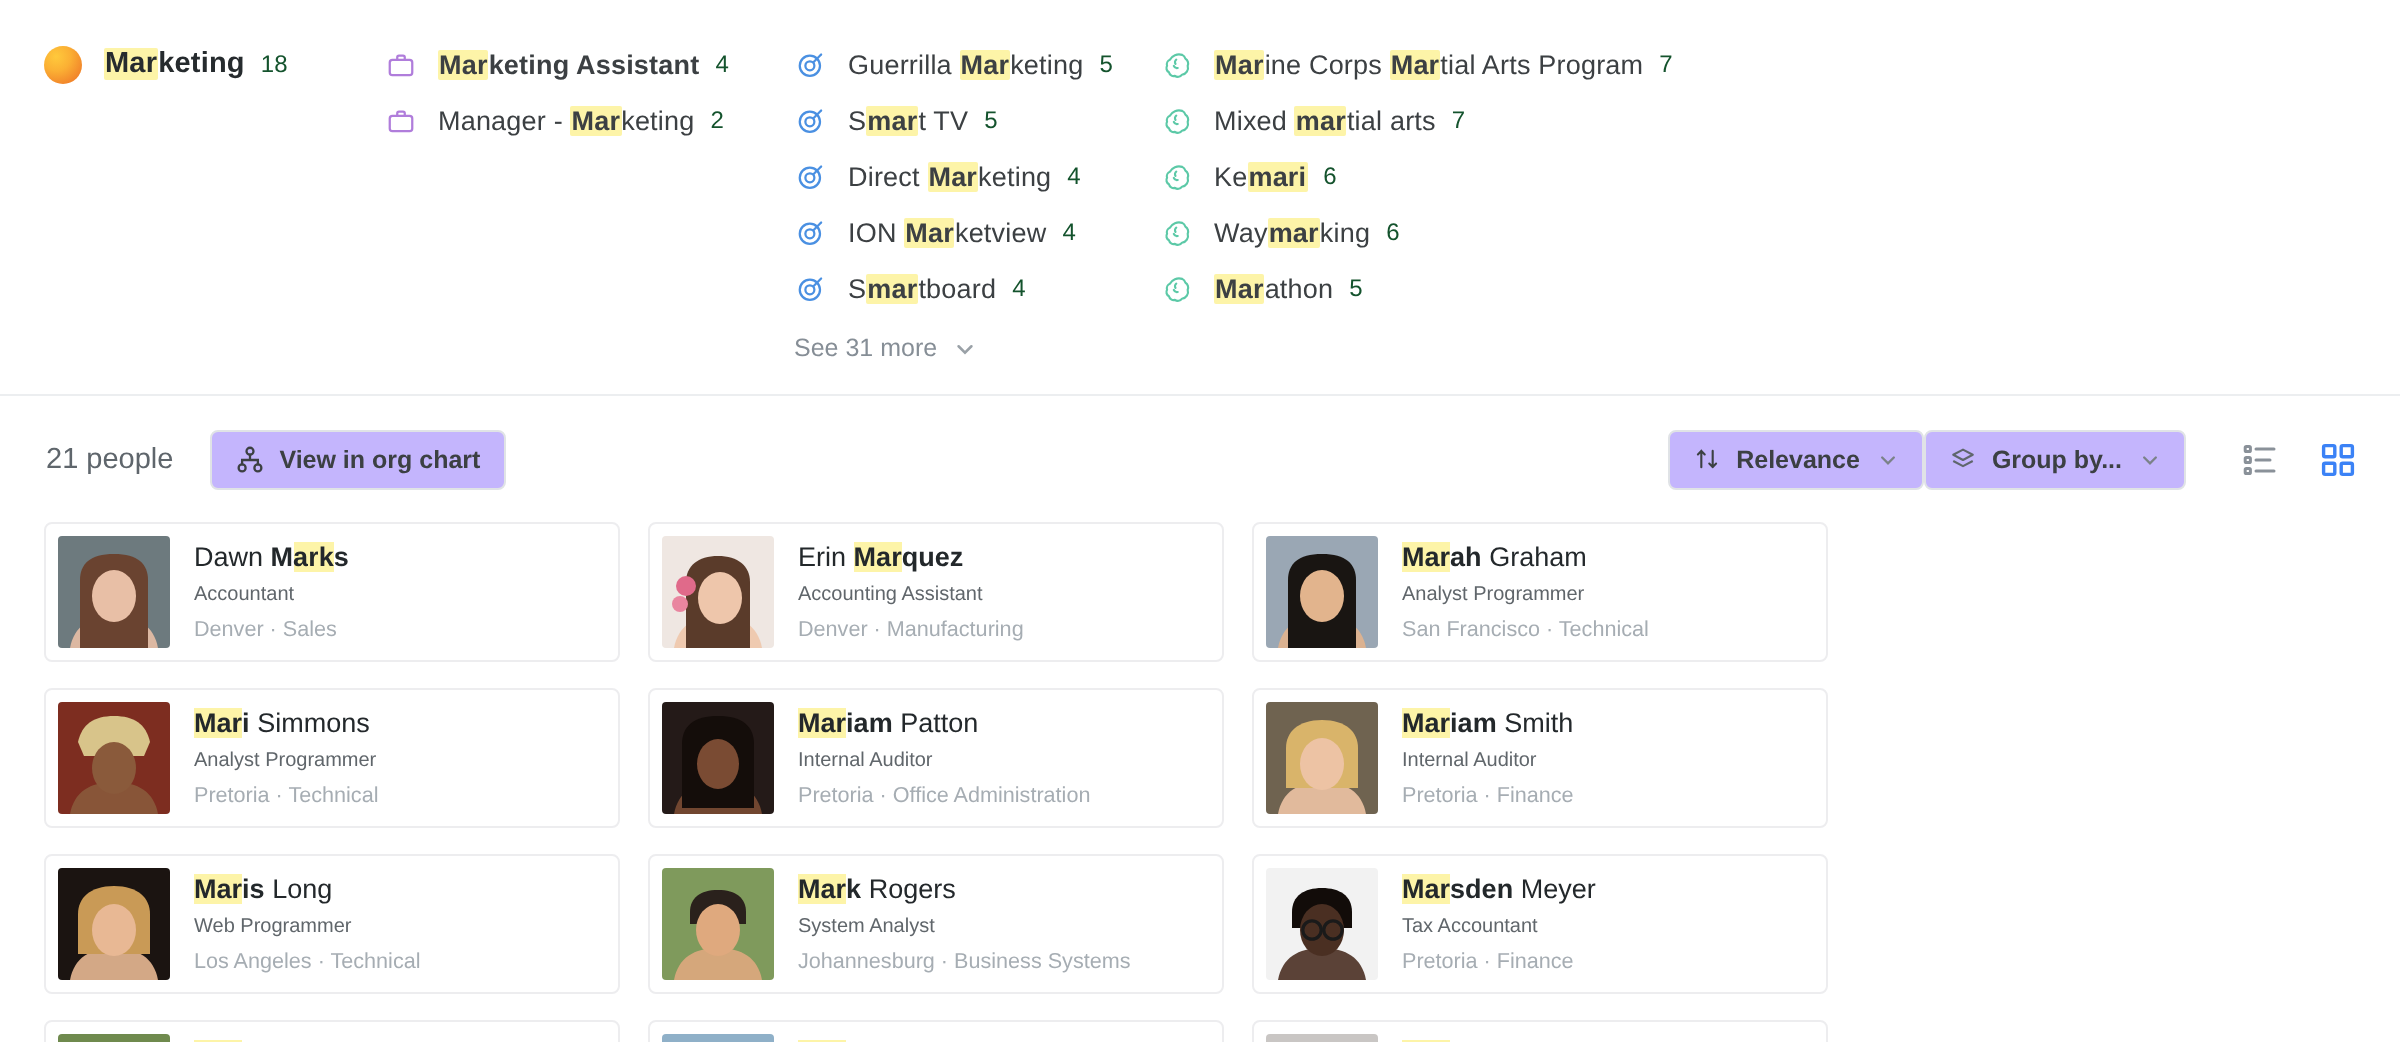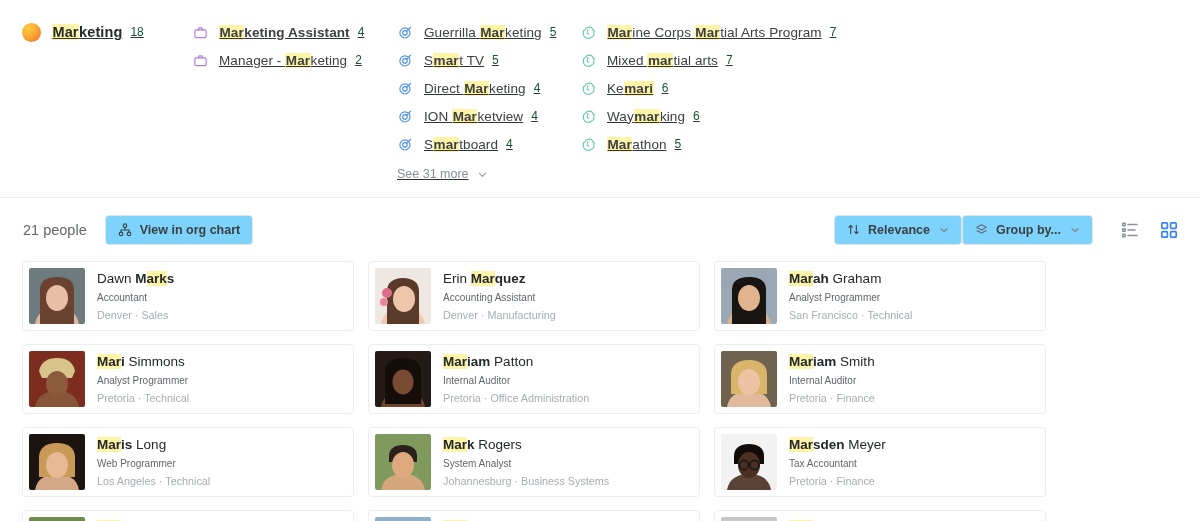--- a/index.html
+++ b/index.html
@@ -10,21 +10,20 @@
     color: #2f3437;
     overflow: hidden;
   }
 
   
   .facets {
     display: flex;
     padding: 18px 0 0 0;
     height: 197px;
     background: #fff;
-    text-decoration: underline;
   }
   .facet-col { flex: 0 0 auto; }
   .col-0 { width: 192px; padding-left: 22px; }
   .col-1 { width: 205px; padding-left: 0px; }
   .col-2 { width: 183px; }
   .col-3 { width: 400px; }
 
   .facet-row {
     display: flex;
     align-items: center;
@@ -85,21 +84,21 @@
     padding: 0 22px 0 23px;
   }
   .people-count {
     font-size: 14.5px; color: #5f666c;
     margin-right: 18px;
   }
   .btn {
     display: inline-flex; align-items: center;
     height: 30px; padding: 0 12px;
     border: 1px solid #e0e3e6; border-radius: 4px;
-    background: #7dd3fc; cursor: pointer;
+    background: #c4b5fd; cursor: pointer;
     font-size: 12.5px; color: #3c4043; font-weight: 600;
     white-space: nowrap;
   }
   .btn svg { display: block; }
   .btn .lead { margin-right: 8px; display: flex; }
   .btn .chev { margin-left: 9px; display: flex; }
   .spacer { flex: 1 1 auto; }
   .ctrl-gap { margin-left: 10px; }
   .viewtoggle {
     display: flex; align-items: center;
@@ -107,21 +106,21 @@
   }
   .vt { cursor: pointer; display: flex; }
 
   
   .grid {
     padding: 0 22px;
     display: flex; flex-wrap: wrap;
     gap: 13px 14px;
   }
   .card {
-    width: 332px; height: 70px;
+    width: 288px; height: 70px;
     border: 1px solid #ededef; border-radius: 4px;
     background: #fff;
     display: flex; align-items: stretch;
     cursor: pointer; overflow: hidden;
   }
   .avatar {
     width: 56px; height: 56px;
     margin: 6px 0 0 6px;
     flex: 0 0 56px;
     border-radius: 2px;

